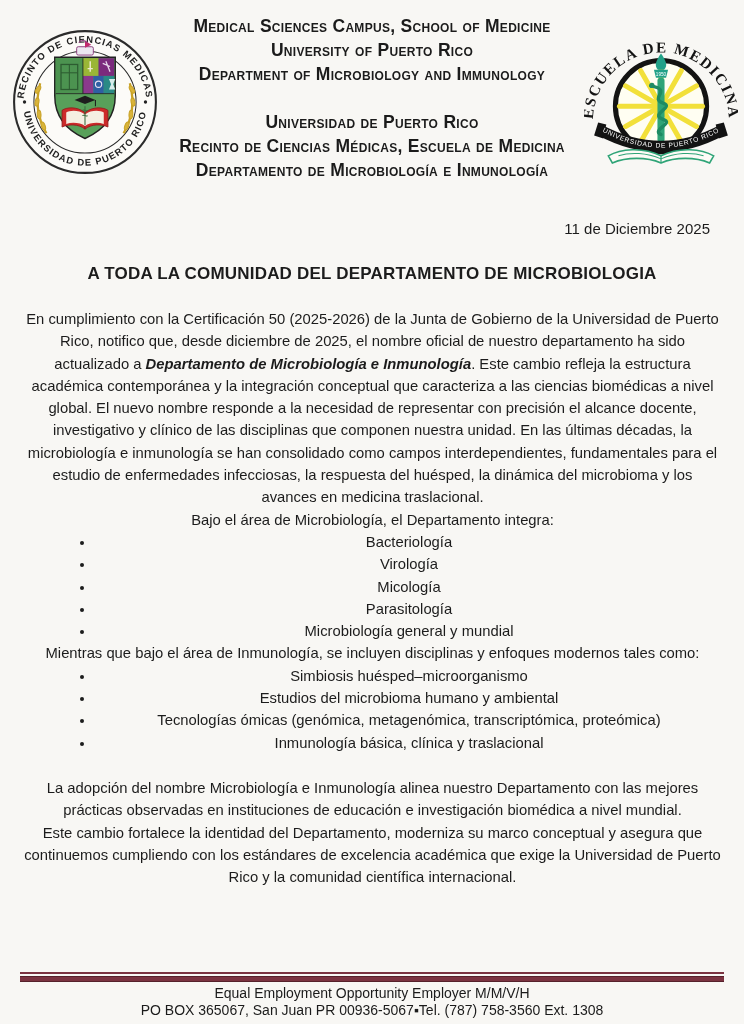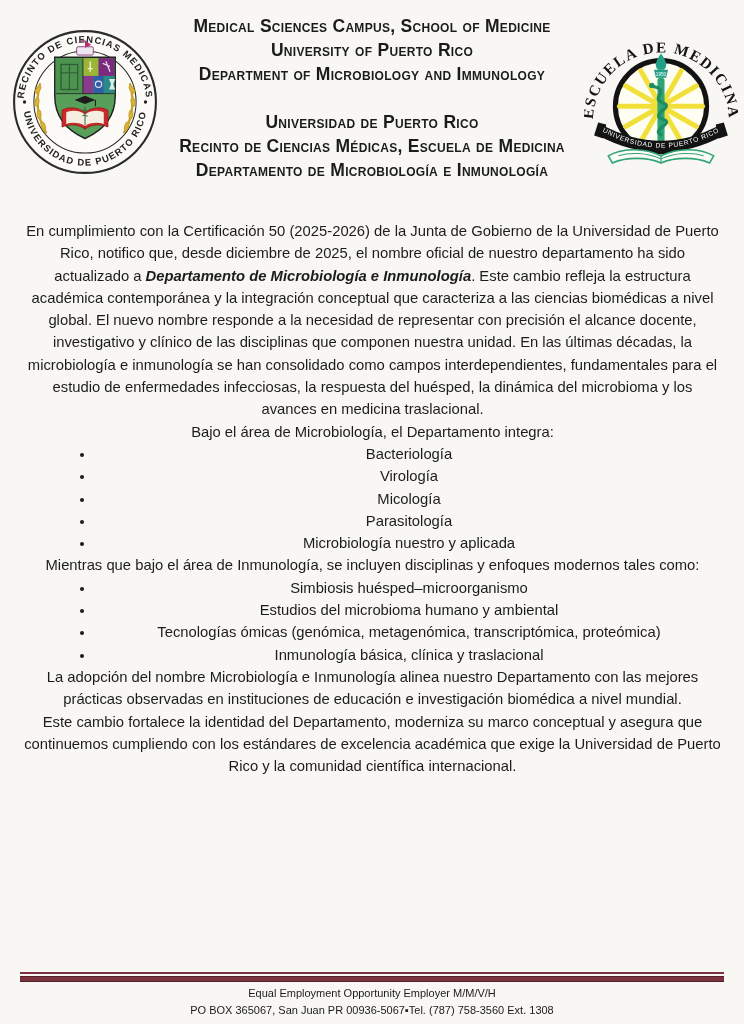--- a/index.html
+++ b/index.html
@@ -40,28 +40,28 @@
     font-size:14.8px;line-height:22.3px;
     text-align:center;
   }
   .body-text p{margin:0;}
   .bold-italic{font-weight:700;font-style:italic;}
   ul.doc-list{
     margin:0;padding:0 0 0 72px;
     list-style:disc outside;
   }
   ul.doc-list li{line-height:22.3px;padding-left:1px;}
-  .closing-block{}
+  .closing-block{margin-top:23px;}
   
   .footer{position:absolute;left:0;right:0;bottom:0;padding:0 20px 5px 20px;}
   .rule-thin{height:2px;background:#7b3340;}
   .rule-gap{height:2px;}
   .rule-thick{height:6px;background:#7b3340;border-top:1px solid #56212b;border-bottom:1px solid #56212b;box-sizing:border-box;}
   .footer-text{
-    text-align:center;font-size:11px;line-height:17px;margin-top:3px;
+    text-align:center;font-size:14px;line-height:17px;margin-top:3px;
     color:#1b1b1b;
   }
   svg text{font-family:"Liberation Sans",sans-serif;}
   svg .serif-arc{font-family:"Liberation Serif",serif;}
 </style>
 </head>
 <body>
 
 <div class="page">
 
@@ -188,32 +188,34 @@
       </g>
 
       <g stroke="#2fa477" fill="none" stroke-width="1.6">
         <path d="M 76,139 C 58,130 36,132 24,139 L 28,146 C 42,140 62,140 76,146 C 90,140 110,140 124,146 L 128,139 C 116,132 94,130 76,139 Z" fill="#fcfbf6"></path>
         <path d="M 76,139 V 146" stroke-width="1.2"></path>
         <path d="M 34,139 C 46,135 62,136 76,142 C 90,136 106,135 118,139" stroke-width="1"></path>
       </g>
     </svg>
   </div>
 
-
+  <div class="date-row">11 de Diciembre 2025</div>
+
+  <div class="doc-title">A TODA LA COMUNIDAD DEL DEPARTAMENTO DE MICROBIOLOGIA</div>
 
   <div class="body-text">
     <p><span>En cumplimiento con la Certificación 50 (2025-2026) de la Junta de Gobierno de la Universidad de Puerto Rico, notifico que, desde diciembre de 2025, el nombre oficial de nuestro departamento ha sido actualizado a </span><span class="bold-italic">Departamento de Microbiología e Inmunología</span><span>. Este cambio refleja la estructura académica contemporánea y la integración conceptual que caracteriza a las ciencias biomédicas a nivel global. El nuevo nombre responde a la necesidad de representar con precisión el alcance docente, investigativo y clínico de las disciplinas que componen nuestra unidad. En las últimas décadas, la microbiología e inmunología se han consolidado como campos interdependientes, fundamentales para el estudio de enfermedades infecciosas, la respuesta del huésped, la dinámica del microbioma y los avances en medicina traslacional.</span></p>
 
     <p>Bajo el área de Microbiología, el Departamento integra:</p>
     <ul class="doc-list">
       <li>Bacteriología</li>
       <li>Virología</li>
       <li>Micología</li>
       <li>Parasitología</li>
-      <li>Microbiología nuestro y aplicada</li>
+      <li>Microbiología general y mundial</li>
     </ul>
 
     <p>Mientras que bajo el área de Inmunología, se incluyen disciplinas y enfoques modernos tales como:</p>
     <ul class="doc-list">
       <li>Simbiosis huésped–microorganismo</li>
       <li>Estudios del microbioma humano y ambiental</li>
       <li>Tecnologías ómicas (genómica, metagenómica, transcriptómica, proteómica)</li>
       <li>Inmunología básica, clínica y traslacional</li>
     </ul>
 

